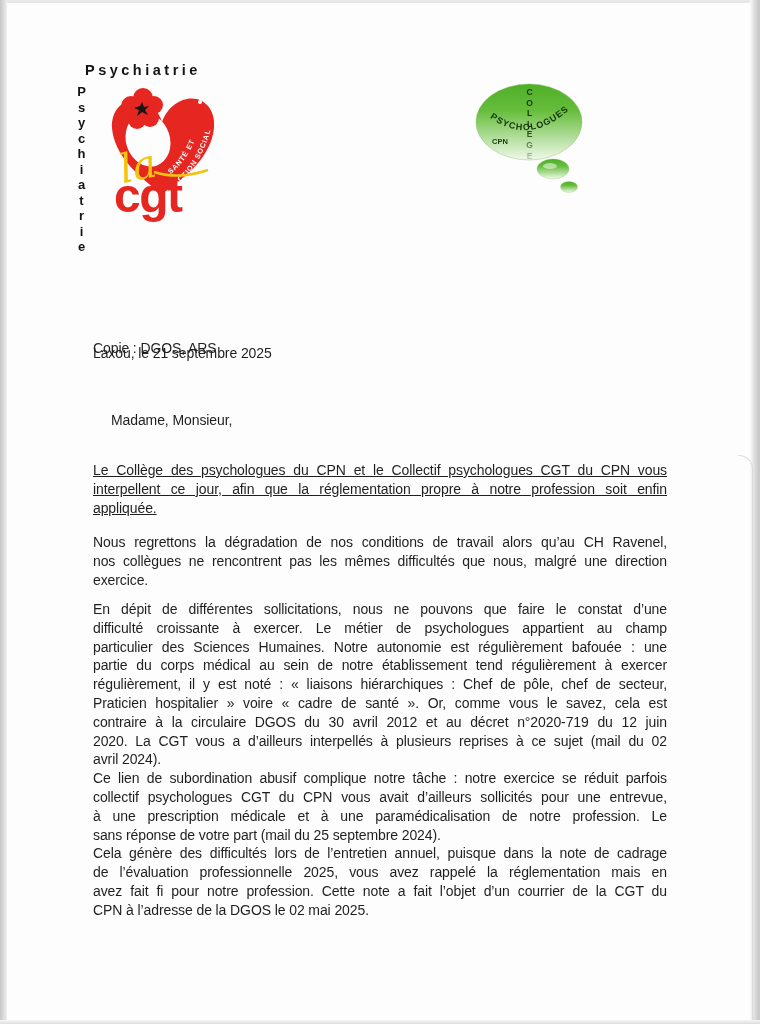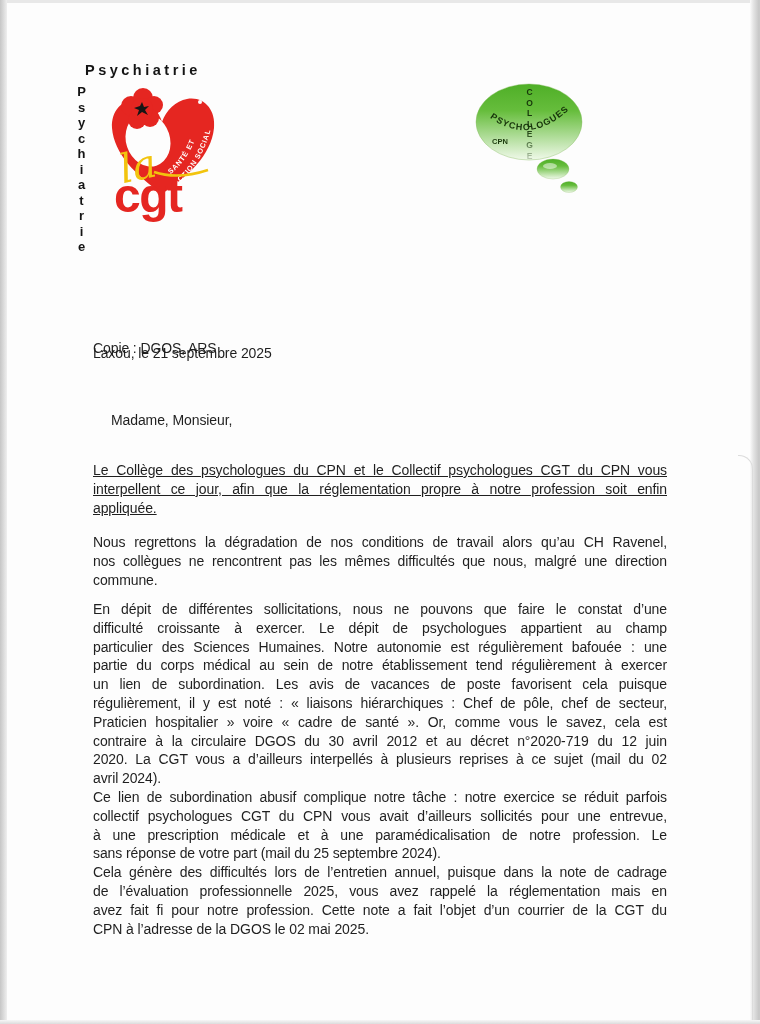--- a/index.html
+++ b/index.html
@@ -118,29 +118,28 @@
 
   <div class="tb para0">
     <div class="tl j">Le Collège des psychologues du CPN et le Collectif psychologues CGT du CPN vous</div>
     <div class="tl j">interpellent ce jour, afin que la réglementation propre à notre profession soit enfin</div>
     <div class="tl">appliquée.</div>
   </div>
 
   <div class="tb para1">
     <div class="tl j">Nous regrettons la dégradation de nos conditions de travail alors qu’au CH Ravenel,</div>
     <div class="tl j">nos collègues ne rencontrent pas les mêmes difficultés que nous, malgré une direction</div>
-    <div class="tl">commune.</div>
+    <div class="tl">exercice.</div>
   </div>
 
   <div class="tb bodyblock">
     <div class="tl j">En dépit de différentes sollicitations, nous ne pouvons que faire le constat d’une</div>
-    <div class="tl j">difficulté croissante à exercer. Le dépit de psychologues appartient au champ</div>
+    <div class="tl j">difficulté croissante à exercer. Le métier de psychologues appartient au champ</div>
     <div class="tl j">particulier des Sciences Humaines. Notre autonomie est régulièrement bafouée : une</div>
     <div class="tl j">partie du corps médical au sein de notre établissement tend régulièrement à exercer</div>
-    <div class="tl j">un lien de subordination. Les avis de vacances de poste favorisent cela puisque</div>
     <div class="tl j">régulièrement, il y est noté : « liaisons hiérarchiques : Chef de pôle, chef de secteur,</div>
     <div class="tl j">Praticien hospitalier » voire « cadre de santé ». Or, comme vous le savez, cela est</div>
     <div class="tl j">contraire à la circulaire DGOS du 30 avril 2012 et au décret n°2020-719 du 12 juin</div>
     <div class="tl j">2020. La CGT vous a d’ailleurs interpellés à plusieurs reprises à ce sujet (mail du 02</div>
     <div class="tl">avril 2024).</div>
     <div class="tl j">Ce lien de subordination abusif complique notre tâche : notre exercice se réduit parfois</div>
     <div class="tl j">collectif psychologues CGT du CPN vous avait d’ailleurs sollicités pour une entrevue,</div>
     <div class="tl j">à une prescription médicale et à une paramédicalisation de notre profession. Le</div>
     <div class="tl">sans réponse de votre part (mail du 25 septembre 2024).</div>
     <div class="tl j">Cela génère des difficultés lors de l’entretien annuel, puisque dans la note de cadrage</div>

